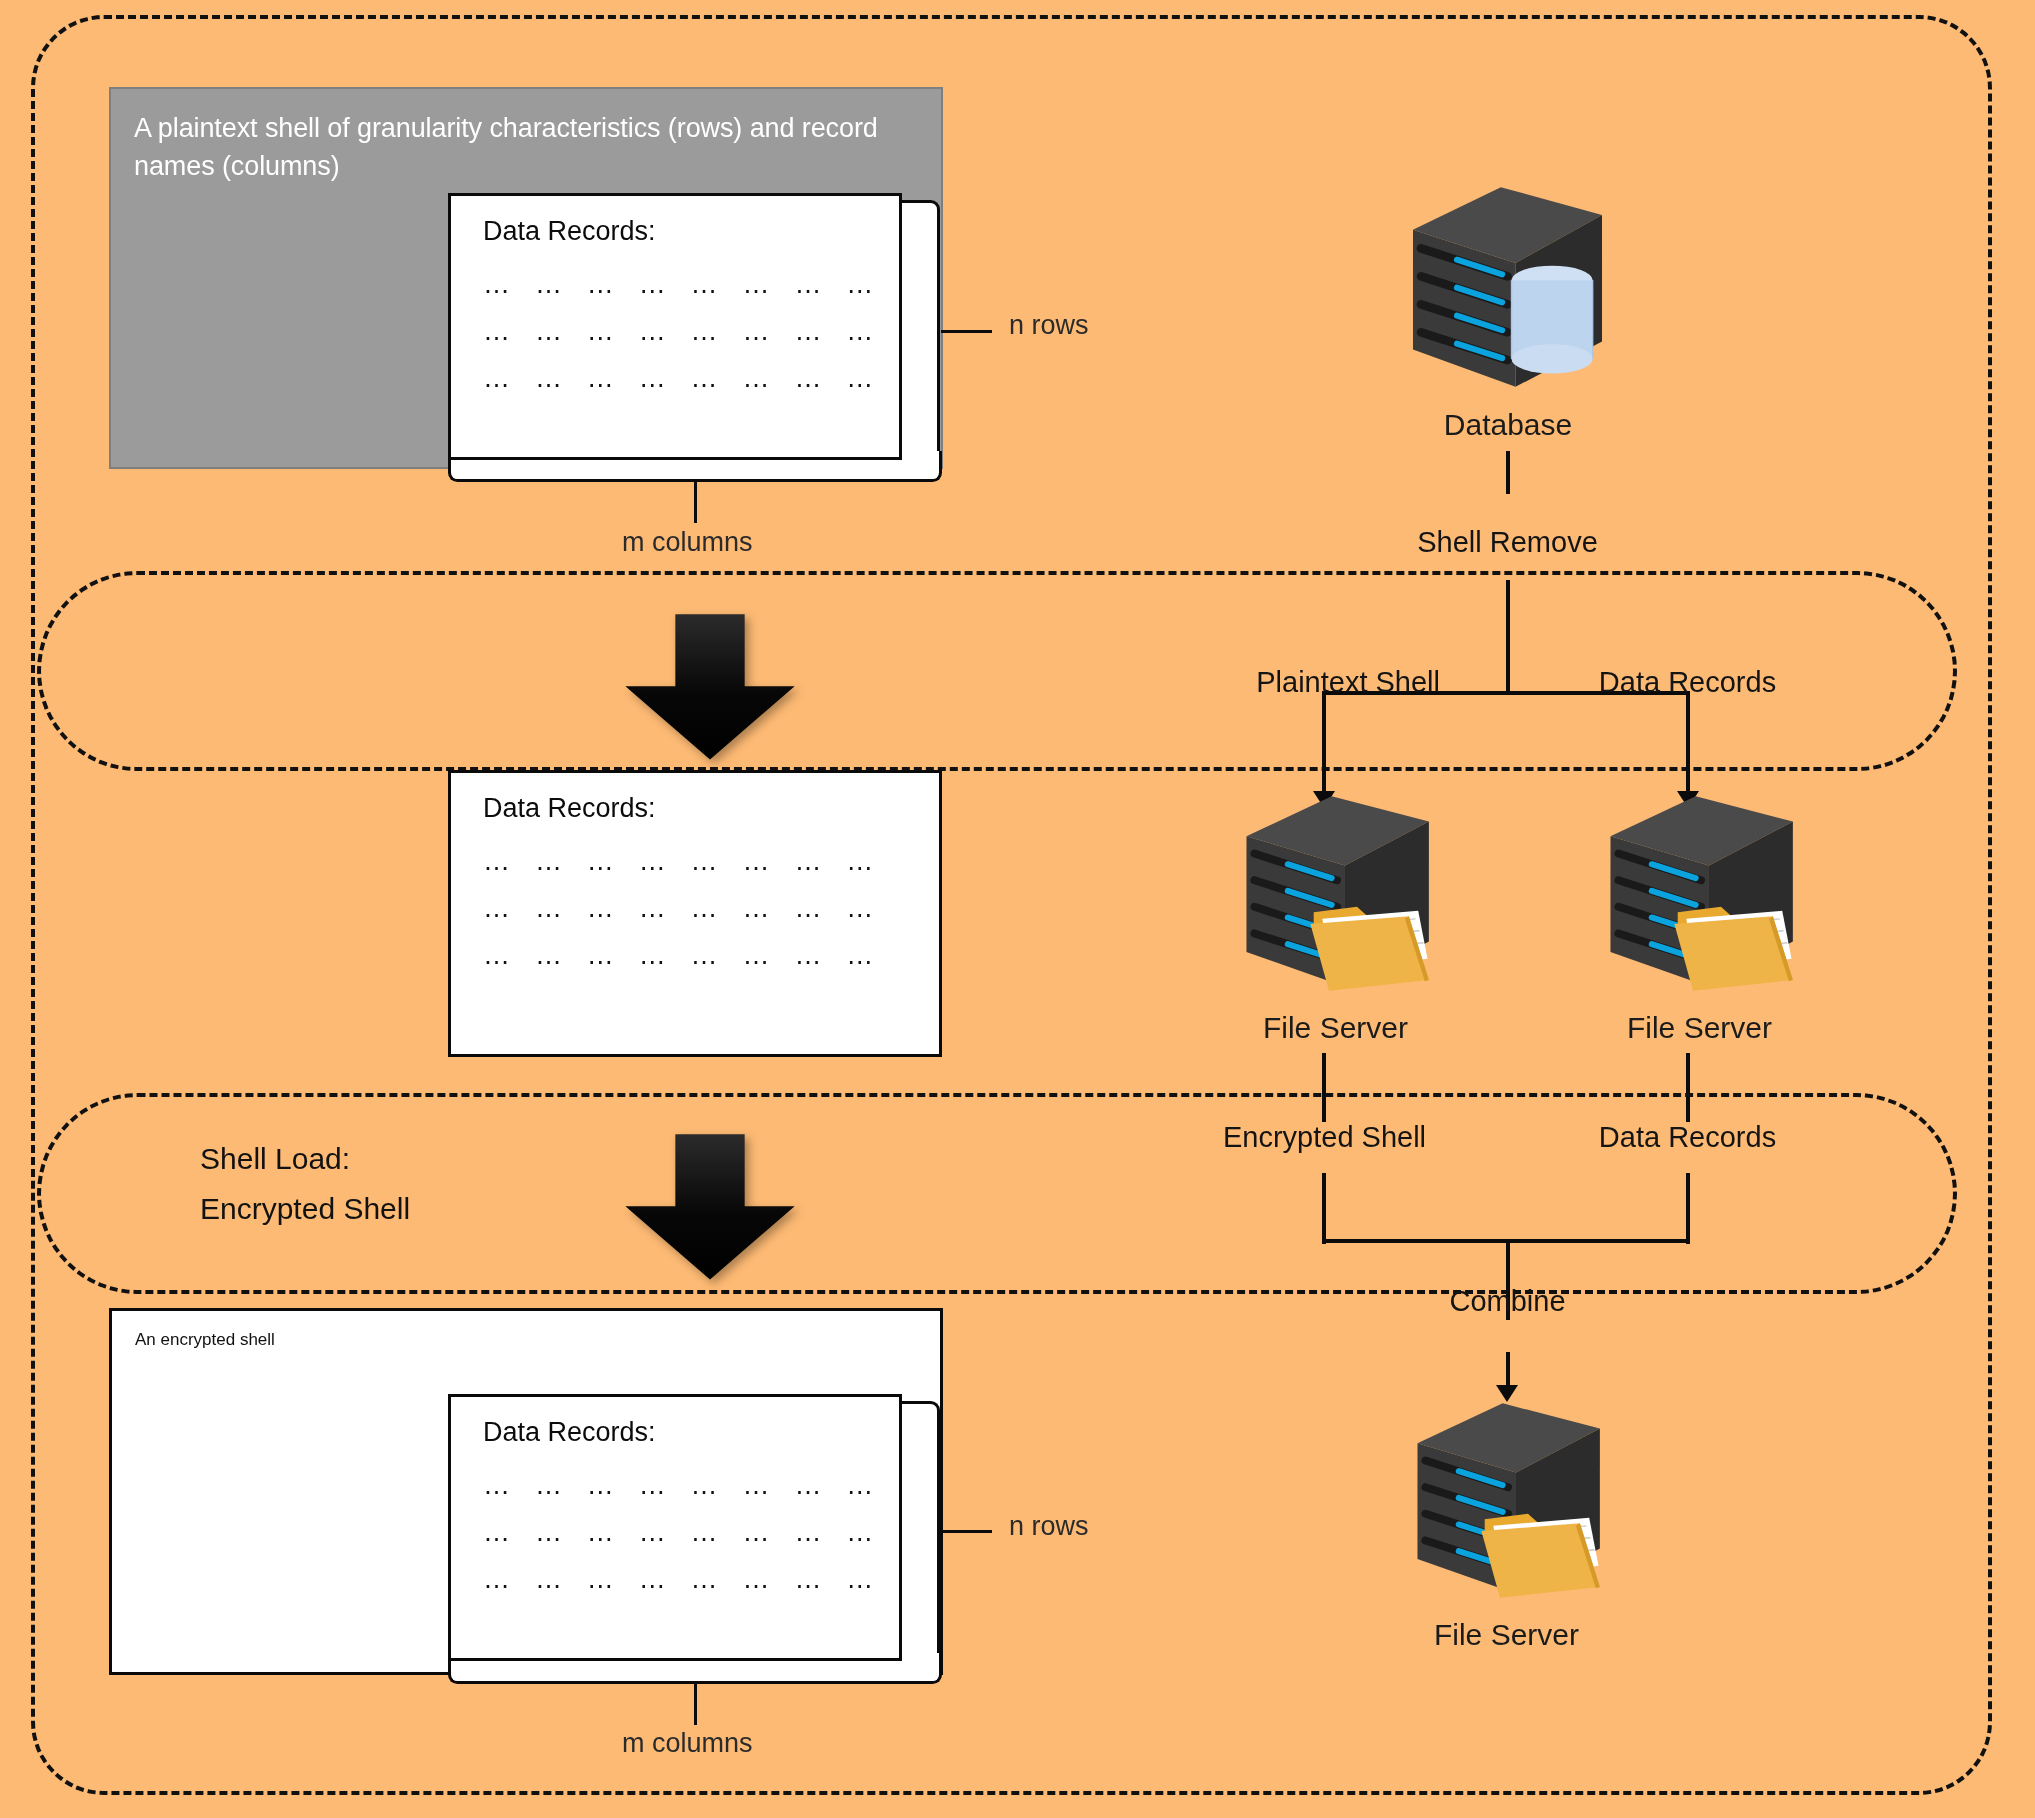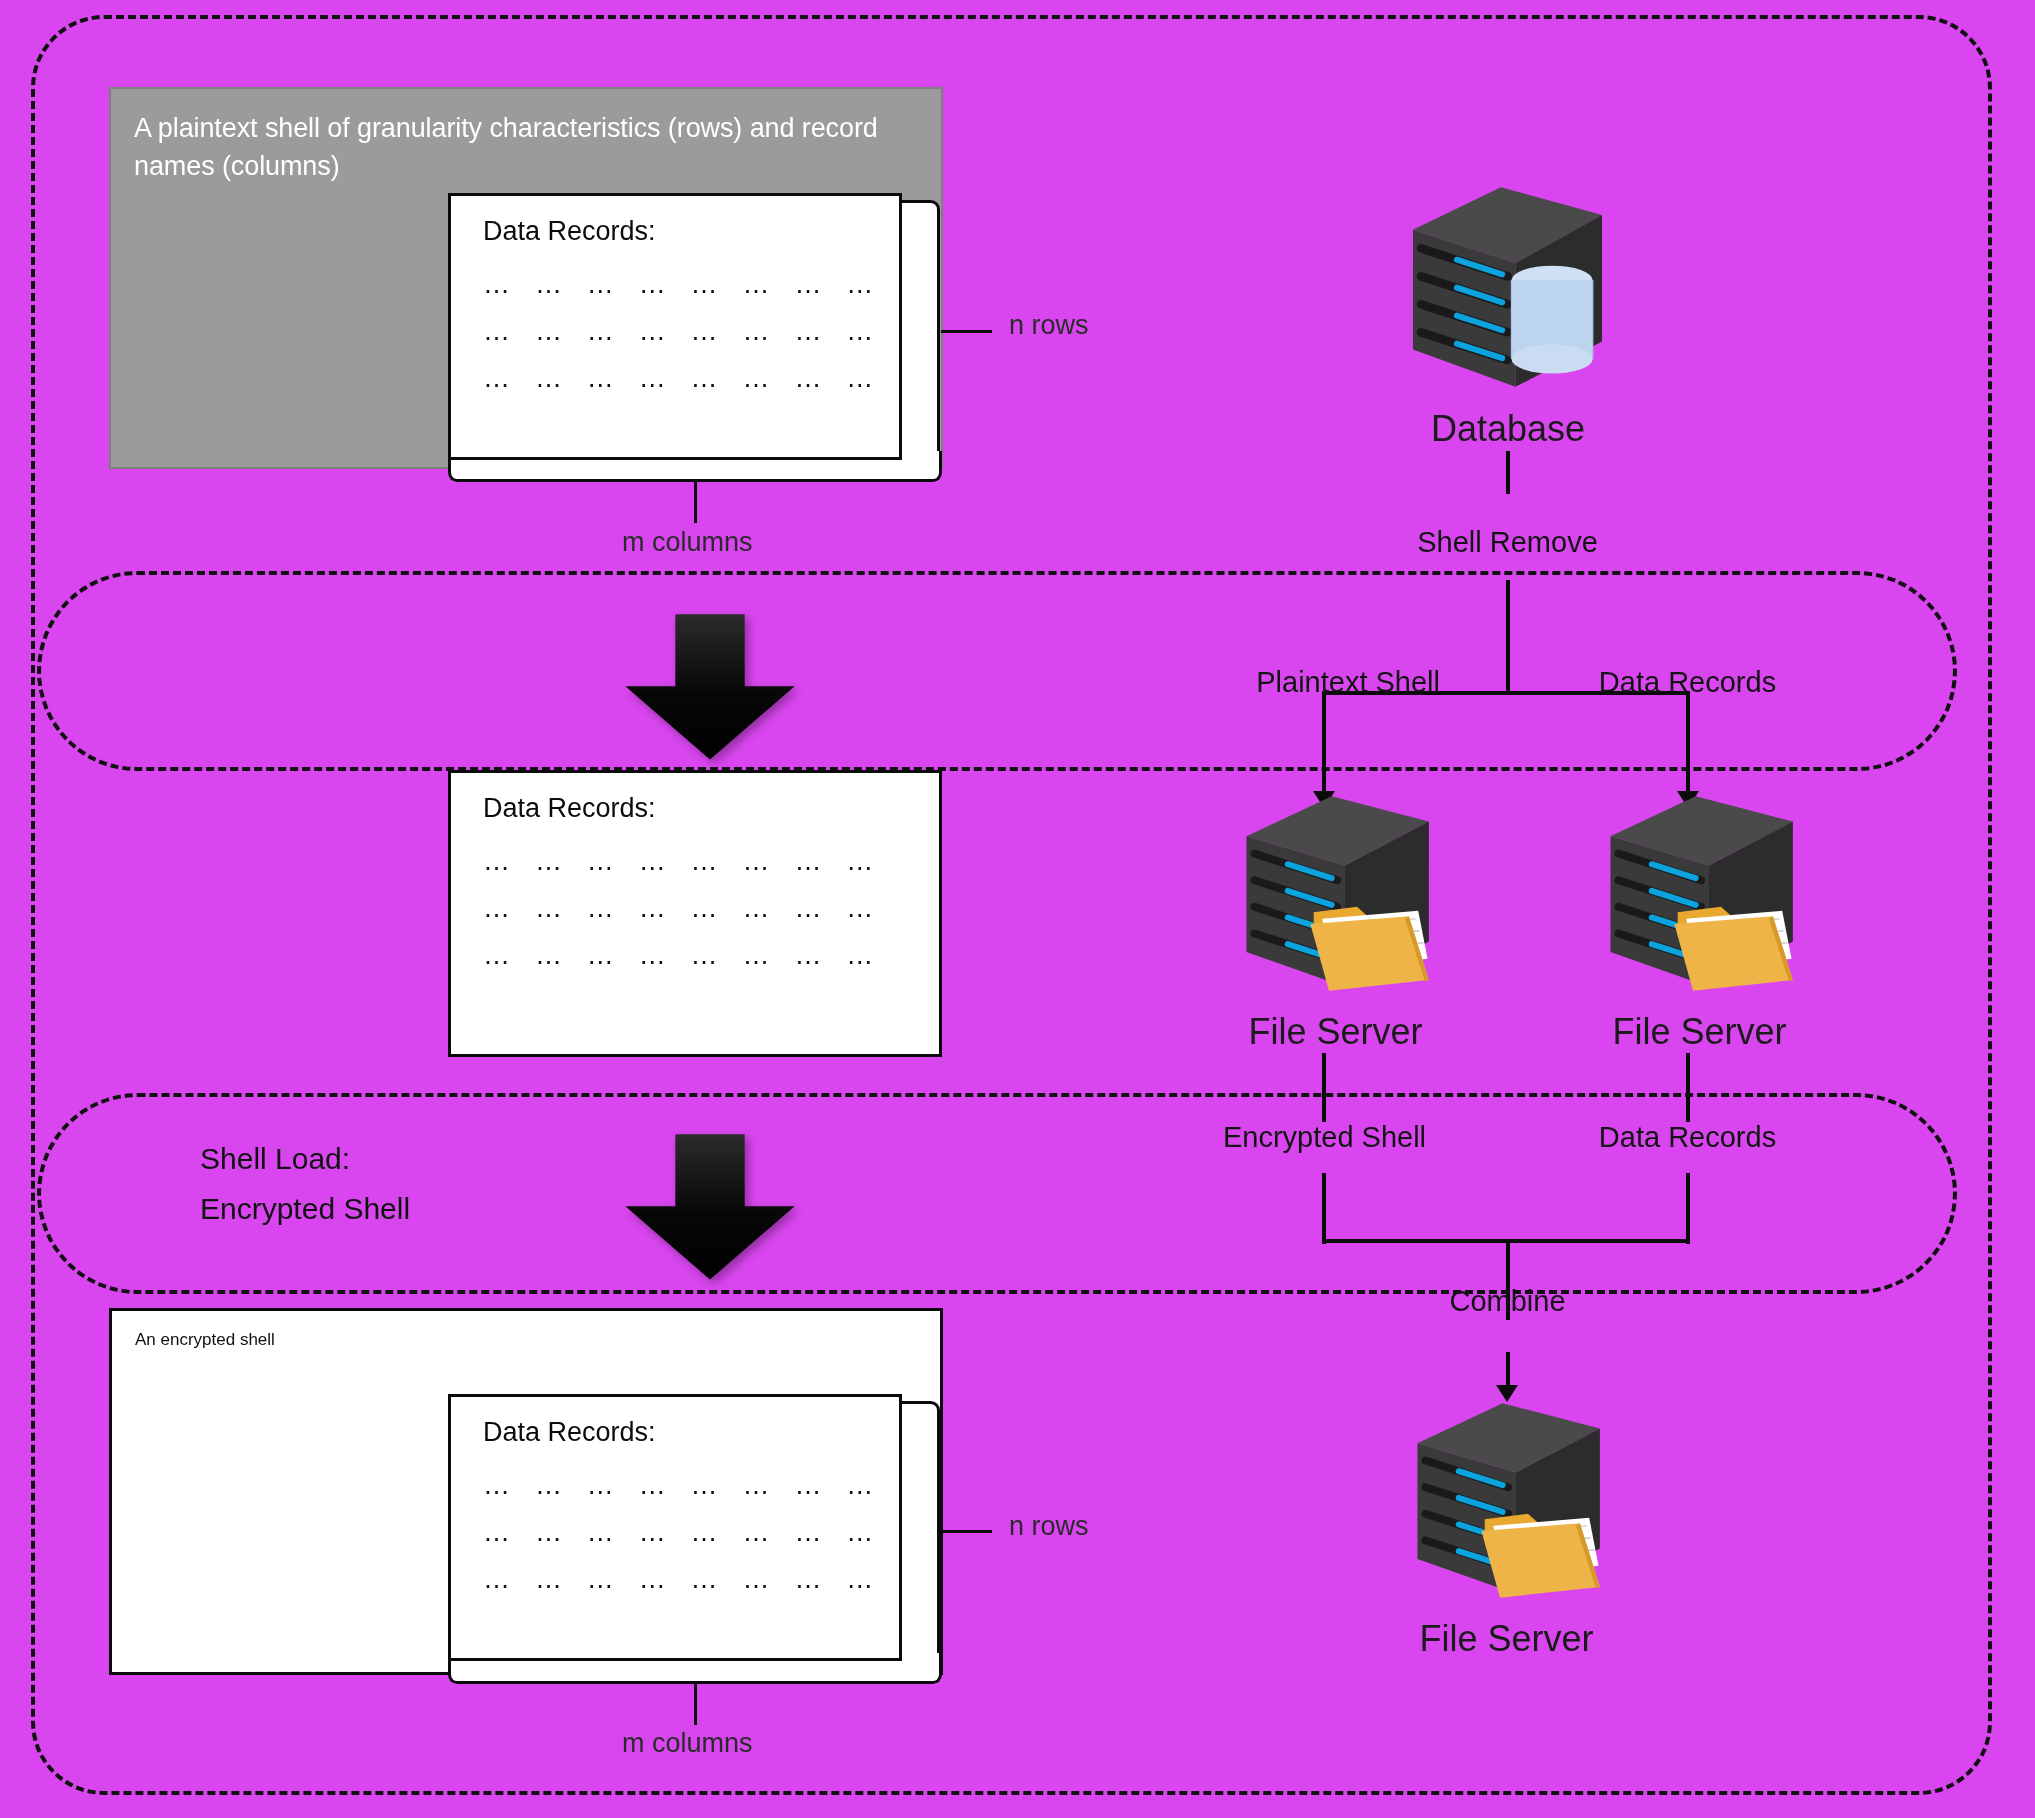--- a/index.html
+++ b/index.html
@@ -8,21 +8,21 @@
     padding: 0;
     background: #ffffff;
   }
   body {
     font-family: "Liberation Sans", sans-serif;
   }
   #stage {
     position: relative;
     width: 2035px;
     height: 1819px;
-    background: #d946ef;
+    background: #fdba74;
     overflow: hidden;
   }
   .abs { position: absolute; }
 
   
   .dash-outer {
     border: 4.7px dashed #111111;
     border-radius: 73px;
     box-sizing: border-box;
     background: transparent;
@@ -106,21 +106,21 @@
     white-space: nowrap;
   }
   .stage-label {
     font-size: 30px;
     color: #121212;
     line-height: 1.65;
     font-family: "Liberation Sans", sans-serif;
     white-space: nowrap;
   }
   .icon-cap {
-    font-size: 36px;
+    font-size: 30px;
     color: #1b1b1b;
     font-family: "Liberation Sans", sans-serif;
     white-space: nowrap;
     text-align: center;
   }
 
   
   .ln-v { background: #0b0b0b; width: 4px; }
   .ln-h { background: #0b0b0b; height: 4px; }
   .ln-v-thin { background: #0b0b0b; width: 3.3px; }

